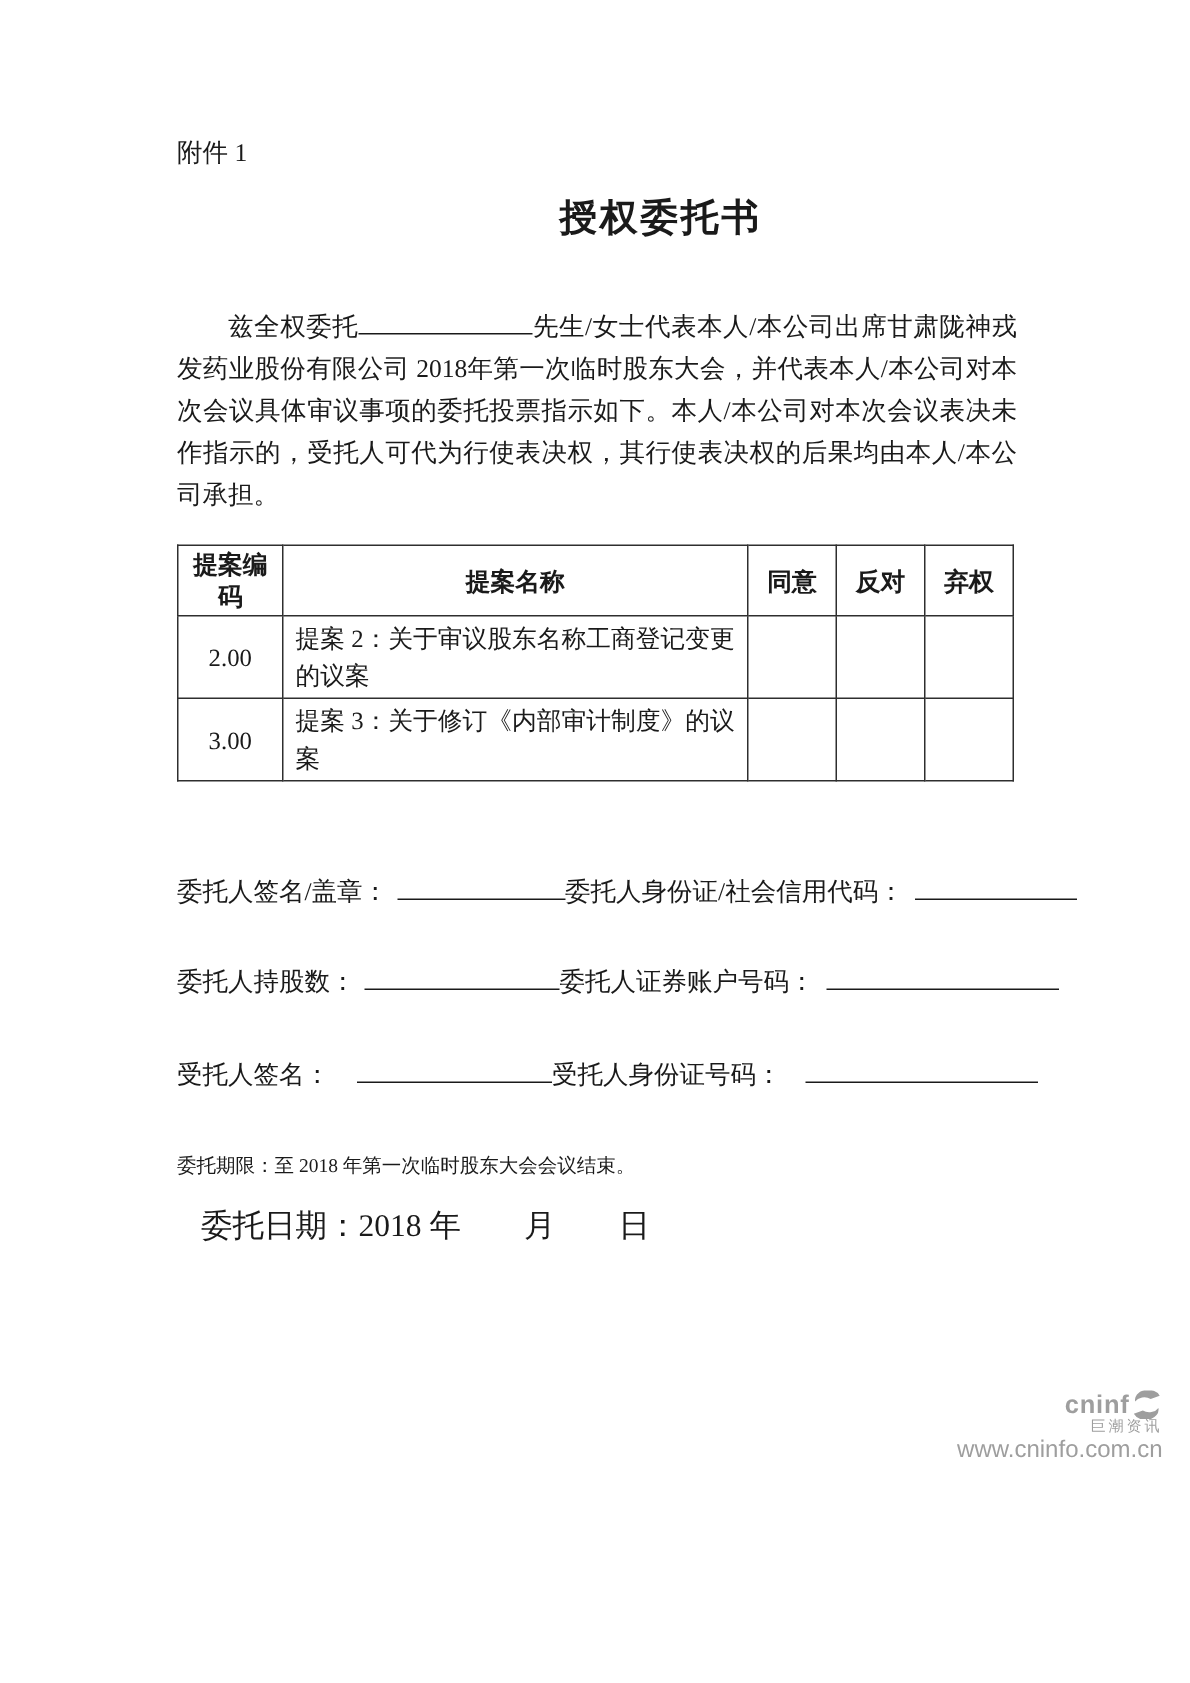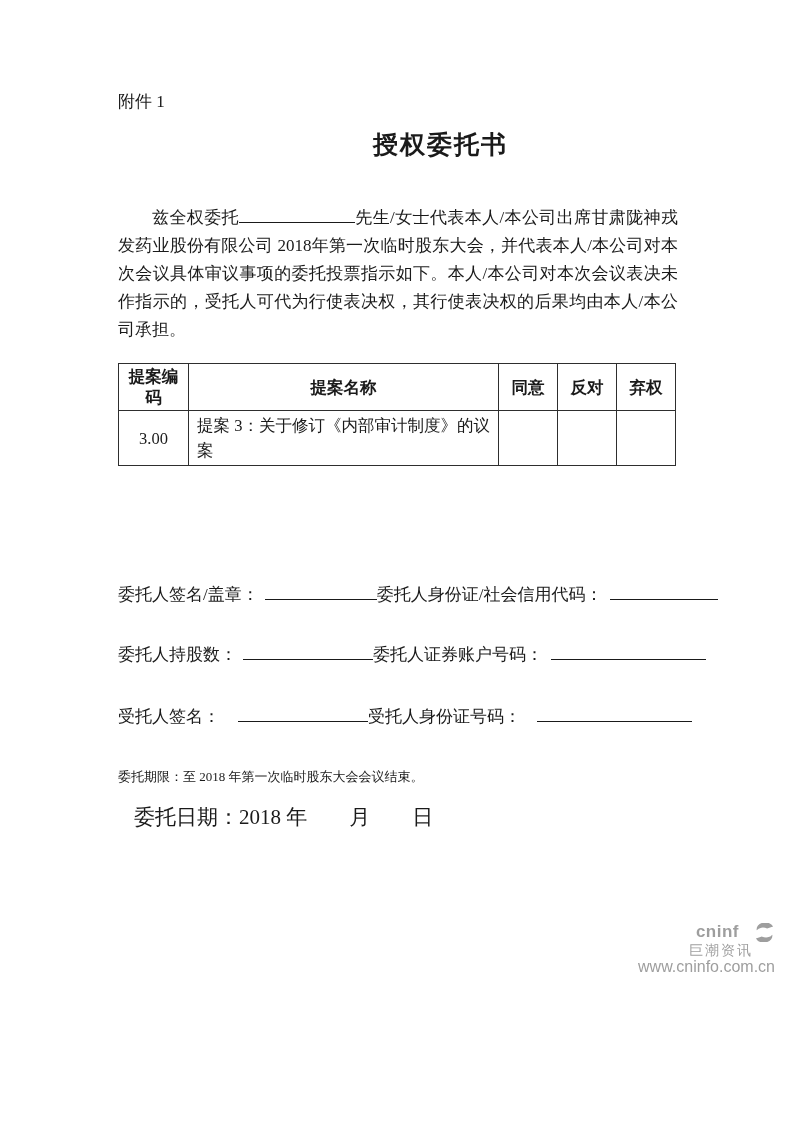--- a/index.html
+++ b/index.html
@@ -103,27 +103,27 @@
   .footer-logo {
     position: absolute;
     right: 18px; bottom: 12px;
     display: flex;
     flex-direction: column;
     align-items: flex-end;
     color: #9e9e9e;
     font-family: "Liberation Sans", "DejaVu Sans", sans-serif;
     line-height: 1.15;
   }
-  .brand-row { display: flex; align-items: flex-end; gap: 15px; }
+  .brand-row { display: flex; align-items: flex-start; gap: 1px; }
   .brand-word {
     font-size: 17px;
     font-weight: bold;
     letter-spacing: 0.5px;
   }
-  .brand-cn { font-size: 14px; letter-spacing: 2px; margin-right: 22px; }
+  .brand-cn { font-size: 10px; letter-spacing: 2px; }
   .brand-url { font-size: 16px; }
   .swirl { width: 21px; height: 19px; }
 </style>
 </head>
 <body>
 
 <div class="page">
 
   <div class="attachment-label">附件 1</div>
 
@@ -142,20 +142,27 @@
     <thead>
       <tr>
         <th>提案编码</th>
         <th>提案名称</th>
         <th>同意</th>
         <th>反对</th>
         <th>弃权</th>
       </tr>
     </thead>
     <tbody>
+      <tr>
+        <td class="cell-code">2.00</td>
+        <td class="cell-name">提案 2：关于审议股东名称工商登记变更的议案</td>
+        <td></td>
+        <td></td>
+        <td></td>
+      </tr>
       <tr>
         <td class="cell-code">3.00</td>
         <td class="cell-name">提案 3：关于修订《内部审计制度》的议案</td>
         <td></td>
         <td></td>
         <td></td>
       </tr>
     </tbody>
   </table>
 

